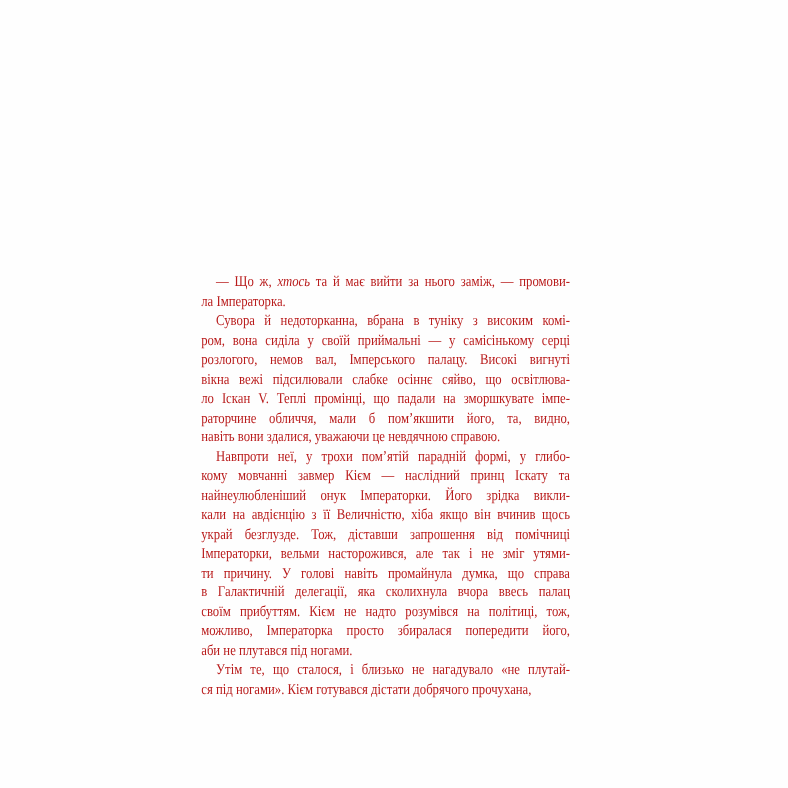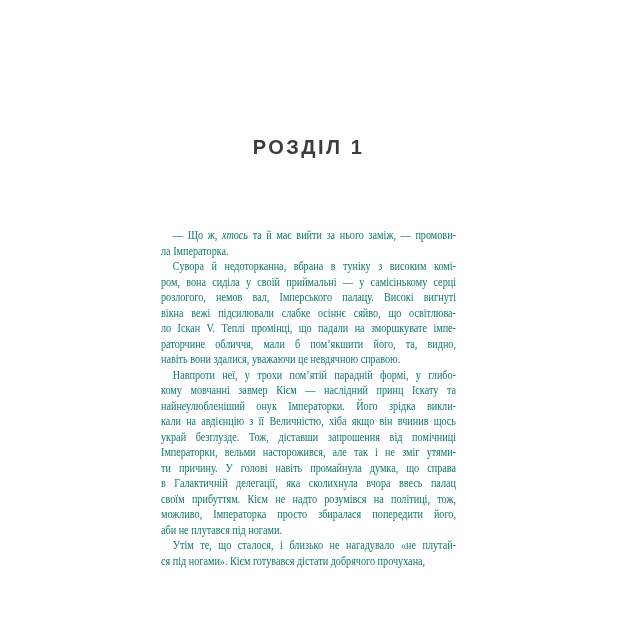--- a/index.html
+++ b/index.html
@@ -23,24 +23,24 @@
     margin: 0;
     text-align: center;
     font-family: "Liberation Sans", sans-serif;
     font-weight: 600;
     font-size: 20px;
     letter-spacing: 2.5px;
     color: #3c3c40;
   }
   .text-block {
     position: absolute;
-    top: 228px;
+    top: 218px;
     left: 161px;
     width: 295px;
-    color: #0f766e;
+    color: #b91c1c;
   }
   .line {
     width: 348px;               
     transform: scaleX(0.8477);
     transform-origin: 0 0;
     font-size: 12px;
     line-height: 15.5px;
     height: 15.5px;
     overflow: hidden;
     text-align: justify;
@@ -53,21 +53,20 @@
     text-indent: 14px;          
   }
   .line em {
     font-style: italic;
   }
 </style>
 </head>
 <body>
 
 <div class="book-page">
-  <h1 class="chapter-heading">РОЗДІЛ 1</h1>
   <div class="text-block">
       <div class="line ind"><span>— Що ж, </span><em>хтось</em><span> та й має вийти за нього заміж, — промови-</span></div>
       <div class="line nj"><span>ла Імператорка.</span></div>
       <div class="line ind"><span>Сувора й недоторканна, вбрана в туніку з високим комі-</span></div>
       <div class="line"><span>ром, вона сиділа у своїй приймальні — у самісінькому серці</span></div>
       <div class="line"><span>розлогого, немов вал, Імперського палацу. Високі вигнуті</span></div>
       <div class="line"><span>вікна вежі підсилювали слабке осіннє сяйво, що освітлюва-</span></div>
       <div class="line"><span>ло Іскан V. Теплі промінці, що падали на зморшкувате імпе-</span></div>
       <div class="line"><span>раторчине обличчя, мали б пом’якшити його, та, видно,</span></div>
       <div class="line nj"><span>навіть вони здалися, уважаючи це невдячною справою.</span></div>

